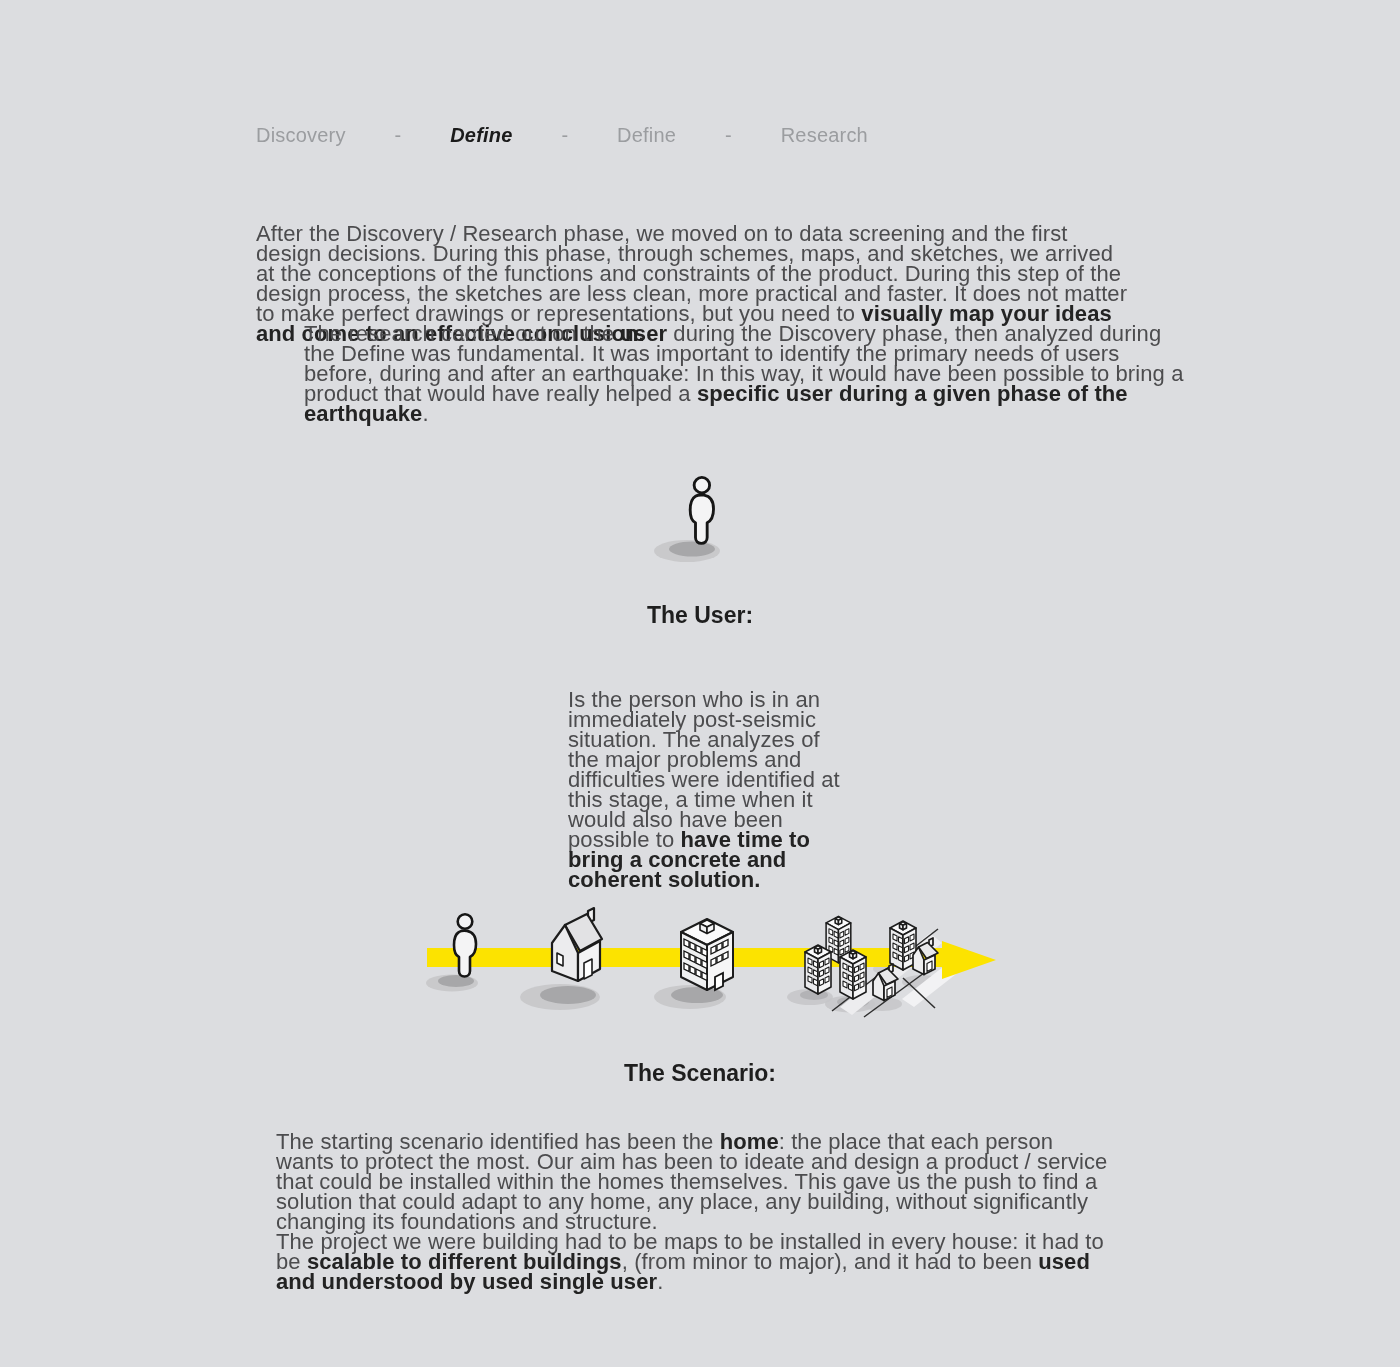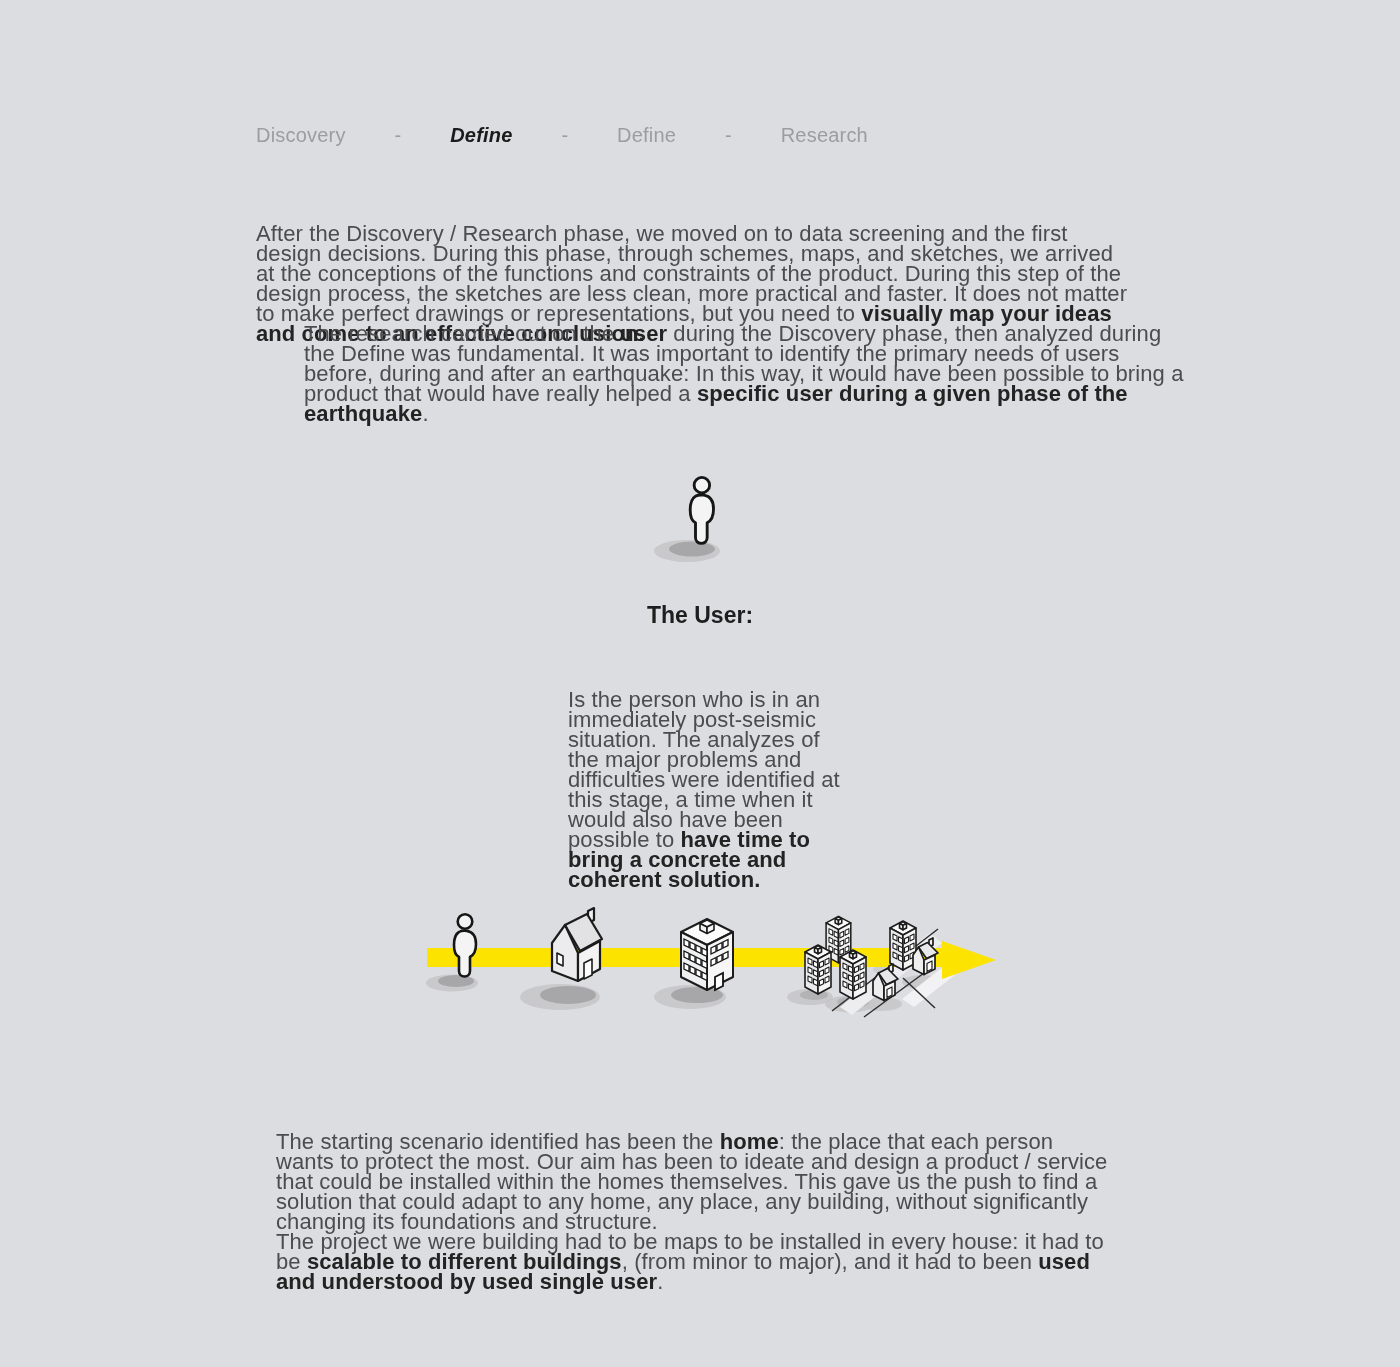--- a/index.html
+++ b/index.html
@@ -197,18 +197,19 @@
         <use href="#tower" x="100" y="16"></use>
         <use href="#tower" x="15" y="40"></use>
         <use href="#tower" x="50" y="45"></use>
         <use href="#cottage" x="83" y="62"></use>
         <use href="#cottage" x="123" y="36"></use>
         <line x1="113" y1="75" x2="145" y2="105" stroke="#2e2e2e" stroke-width="1.5"></line>
       </g>
     </svg>
   </div>
 
+  <h3 class="sec-heading" id="scenario-heading">The Scenario:</h3>
 
   <p class="para" id="scenario-p1"><span>The starting scenario identified has been the </span><strong>home</strong><span>: the place that each person wants to protect the most. Our aim has been to ideate and design a product / service that could be installed within the homes themselves. This gave us the push to find a solution that could adapt to any home, any place, any building, without significantly changing its foundations and structure.</span></p>
 
   <p class="para" id="scenario-p2"><span>The project we were building had to be maps to be installed in every house: it had to be </span><strong>scalable to different buildings</strong><span>, (from minor to major), and it had to been </span><strong>used and understood by used single user</strong><span>.</span></p>
 
 </div>
 
 </body></html>

